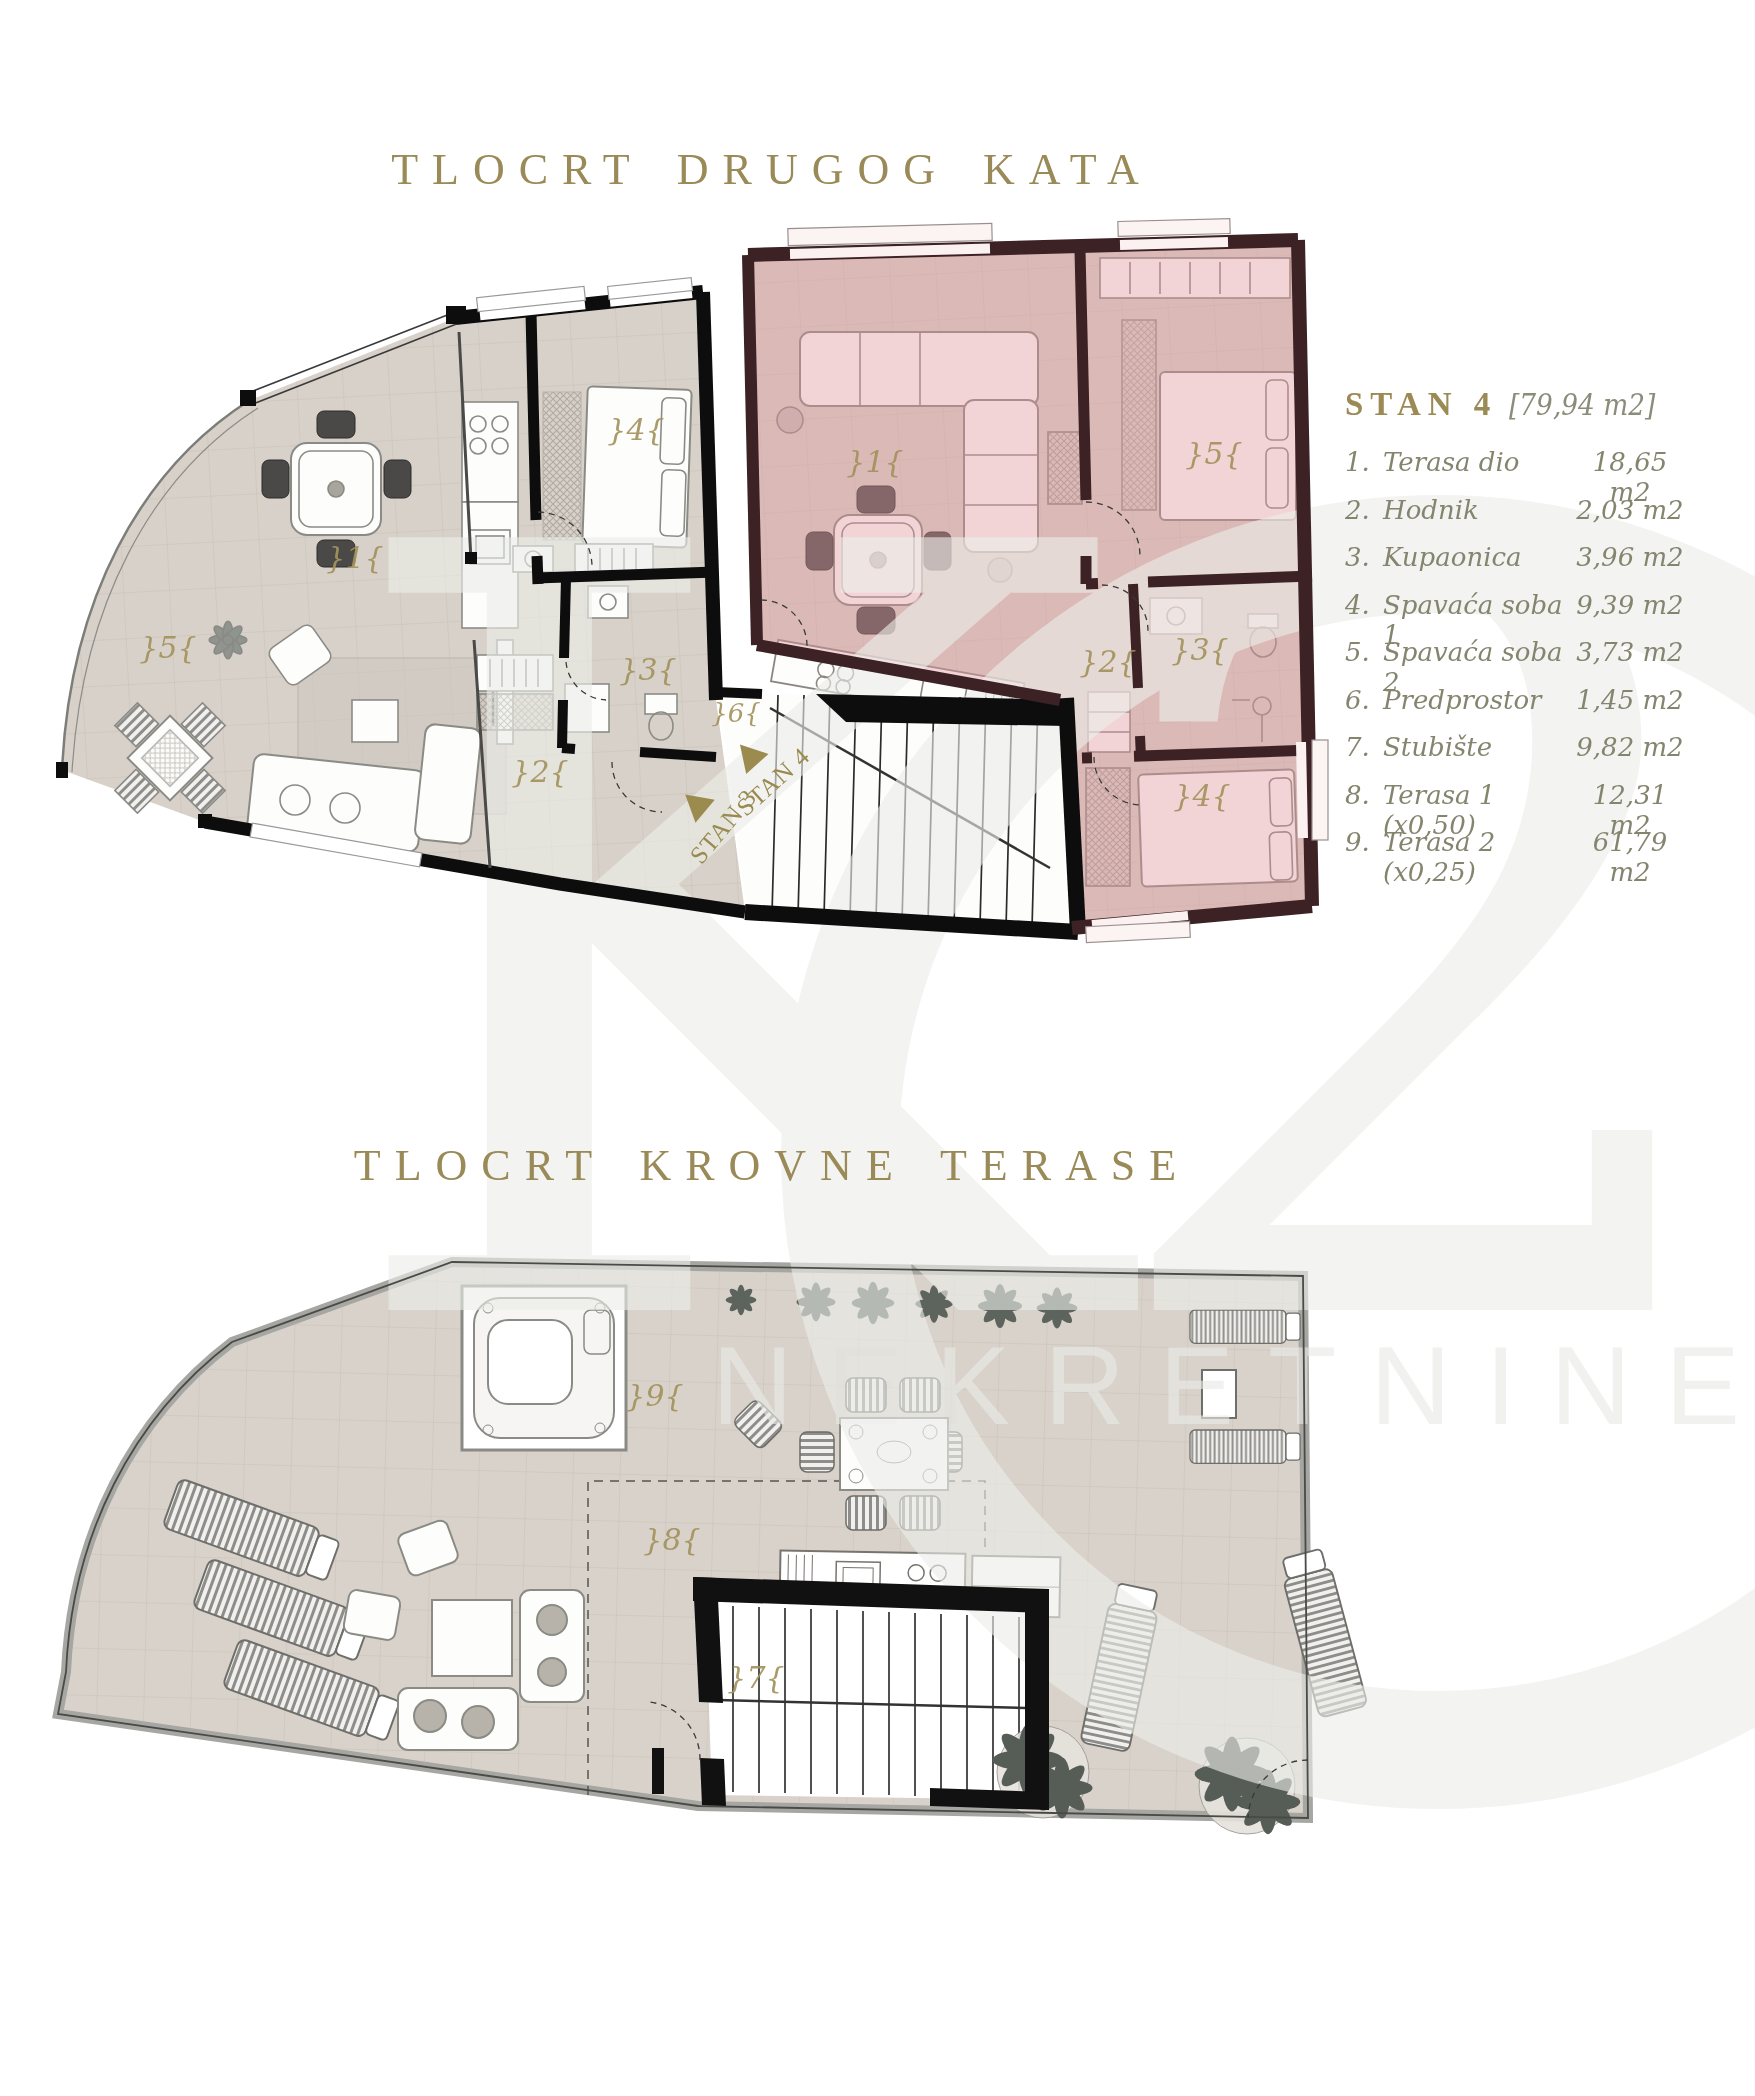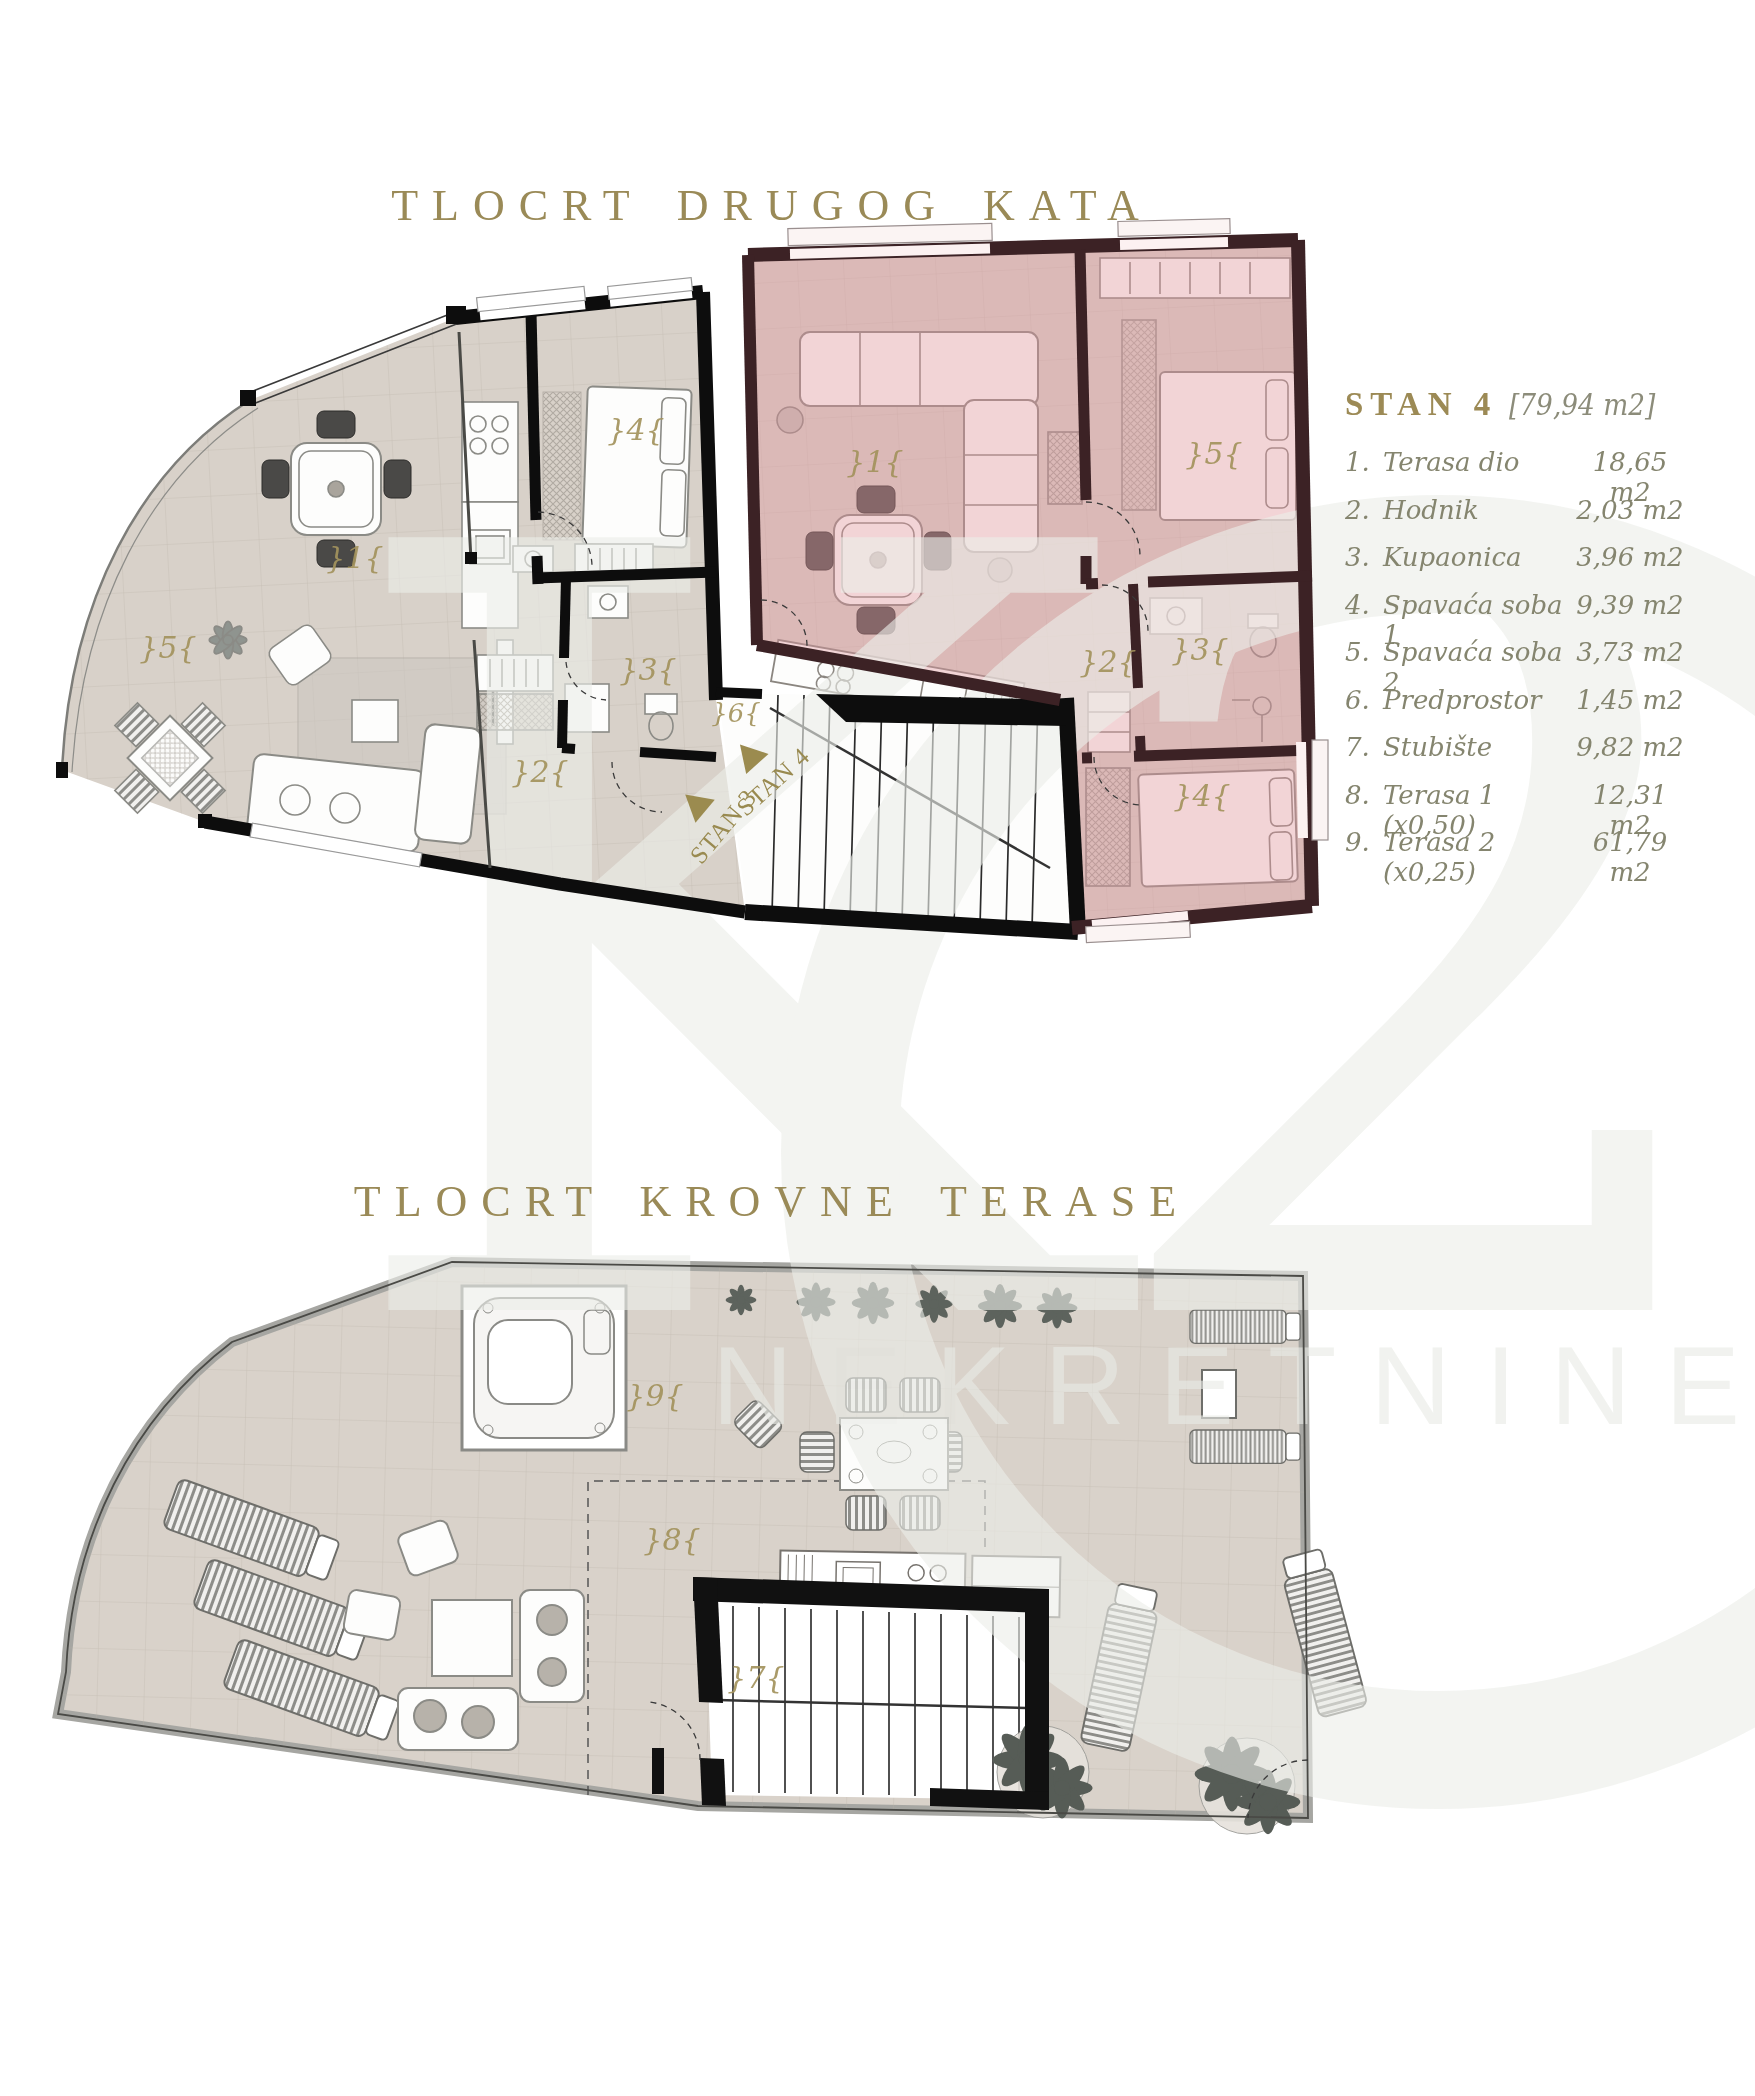--- a/index.html
+++ b/index.html
@@ -1,21 +1,21 @@
 <!DOCTYPE html>
 <html><head>
 <meta charset="utf-8">
 <style>
   html,body{margin:0;padding:0;background:#ffffff;}
   .page{position:relative;width:1755px;height:2096px;background:#fff;overflow:hidden;
         font-family:"Liberation Serif",serif;}
   .page svg{position:absolute;left:0;top:0;}
   .plan-title{position:absolute;left:0;width:1544px;text-align:center;
       font-family:"Liberation Serif",serif;font-size:44px;font-weight:500;
-      color:#9a8a57;letter-spacing:14px;word-spacing:9px;z-index:5;margin-top:36px;}
+      color:#9a8a57;letter-spacing:14px;word-spacing:9px;z-index:5;}
   #title-floor2{top:144px;}
   #title-roof{top:1140px;}
   .legend{position:absolute;left:1345px;top:386px;width:340px;z-index:5;}
   .legend-head{white-space:nowrap;margin-bottom:24px;}
   .legend-unit{font-family:"Liberation Serif",serif;font-size:33px;font-weight:600;
       letter-spacing:7px;color:#9c8a55;}
   .legend-area{display:inline-block;font-family:"DejaVu Serif",serif;font-style:italic;
       font-size:30px;color:#8c8c7a;margin-left:8px;transform:scaleX(.88);transform-origin:left;}
   .legend-row{display:flex;align-items:baseline;height:47.5px;
       font-family:"DejaVu Serif",serif;font-style:italic;font-size:26px;color:#85856f;}

